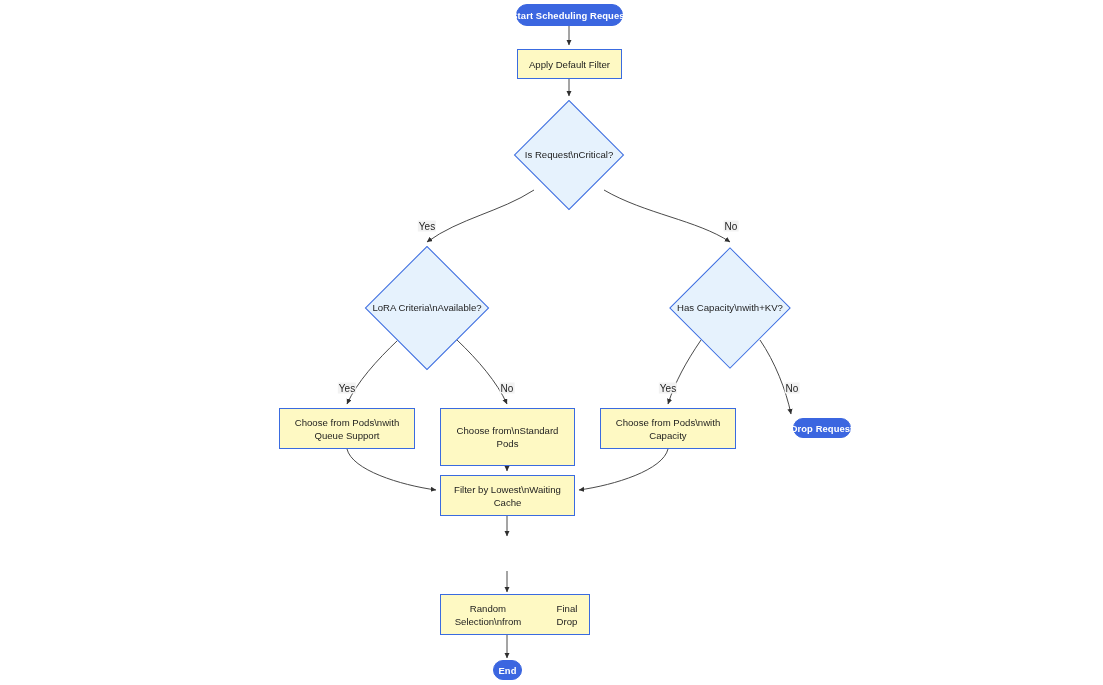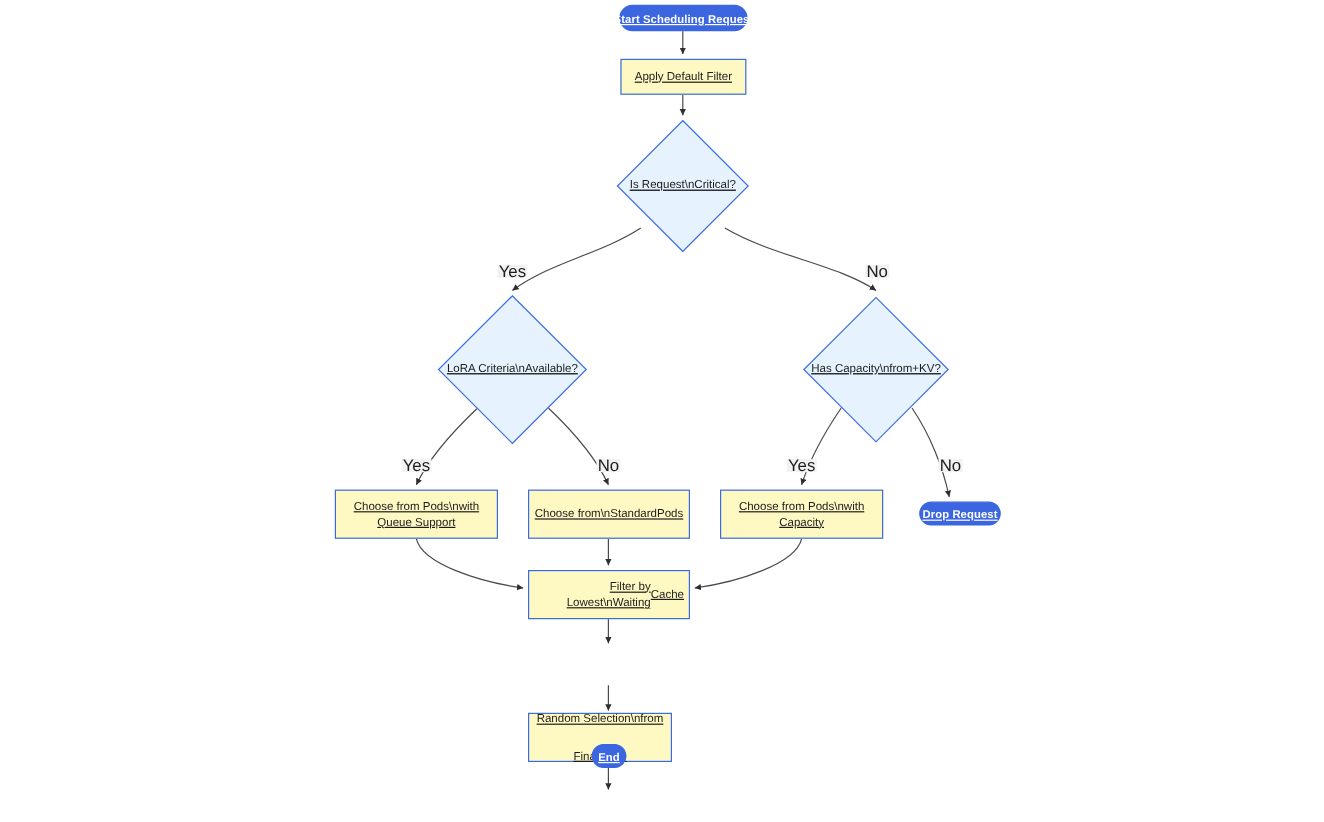--- a/index.html
+++ b/index.html
@@ -28,22 +28,21 @@
     width: 1103px;
     height: 685px;
     pointer-events: none;
   }
   .node {
     position: absolute;
     box-sizing: border-box;
     display: flex;
     align-items: center;
     justify-content: center;
-    text-align: right;
-    text-decoration: underline;
+    text-align: center;
   }
   
   .node-process {
     background: #fef9c3;
     border: 1.4px solid #3a6be0;
     color: #1d1d1d;
     font-size: 9.6px;
     line-height: 13px;
     padding: 2px 4px;
   }
@@ -78,21 +77,21 @@
   .node-decision .diamond-label {
     position: relative;
     z-index: 2;
     font-size: 9.6px;
     line-height: 12px;
     color: #1d1d1d;
     white-space: nowrap;
   }
   .edge-label {
     position: absolute;
-    font-size: 14px;
+    font-size: 10px;
     color: #1d1d1d;
     background: #f2f2f2;
     padding: 0 1px;
     line-height: 11px;
     white-space: nowrap;
     transform: translate(-50%, -50%);
   }
   .lbl-line1, .lbl-line2 { display: block; }
 </style>
 </head>
@@ -149,54 +148,54 @@
     <span class="diamond-label">LoRA Criteria\nAvailable?</span>
   </div>
 
   <div class="node node-decision" style="left:530px; top:116px; width:78px; height:78px;">
     <span class="diamond-shape"></span>
     <span class="diamond-label">Is Request\nCritical?</span>
   </div>
 
   <div class="node node-decision" style="left:687px; top:265px; width:86px; height:86px;">
     <span class="diamond-shape"></span>
-    <span class="diamond-label">Has Capacity\nfrom+KV?</span>
+    <span class="diamond-label">Has Capacity\nwith+KV?</span>
   </div>
 
   <div class="node node-process" style="left:279px; top:408px; width:136px; height:41px; flex-direction:column;">
     <span class="lbl-line1">Choose from Pods\nwith</span>
     <span class="lbl-line2">Queue Support</span>
   </div>
 
-  <div class="node node-process" style="left:440px; top:408px; width:135px; height:41px; flex-direction:row;">
+  <div class="node node-process" style="left:440px; top:408px; width:135px; height:58px; flex-direction:column;">
     <span class="lbl-line1">Choose from\nStandard</span>
     <span class="lbl-line2">Pods</span>
   </div>
 
   <div class="node node-process" style="left:600px; top:408px; width:136px; height:41px; flex-direction:column;">
     <span class="lbl-line1">Choose from Pods\nwith</span>
     <span class="lbl-line2">Capacity</span>
   </div>
 
-  <div class="node node-terminal" style="left:766px; top:418px; width:68px; height:20px;">
+  <div class="node node-terminal" style="left:793px; top:418px; width:58px; height:20px;">
     <span>Drop Request</span>
   </div>
 
-  <div class="node node-process" style="left:440px; top:475px; width:135px; height:41px; flex-direction:row;">
+  <div class="node node-process" style="left:440px; top:475px; width:135px; height:41px; flex-direction:column;">
     <span class="lbl-line1">Filter by Lowest\nWaiting</span>
     <span class="lbl-line2">Cache</span>
   </div>
 
 
-  <div class="node node-process" style="left:440px; top:594px; width:120px; height:41px; flex-direction:column;gap:18px;">
+  <div class="node node-process" style="left:440px; top:594px; width:150px; height:41px; flex-direction:row;gap:18px;">
     <span class="lbl-line1">Random Selection\nfrom</span>
     <span class="lbl-line2">Final Drop</span>
   </div>
 
-  <div class="node node-terminal" style="left:493px; top:620px; width:29px; height:20px;">
+  <div class="node node-terminal" style="left:493px; top:660px; width:29px; height:20px;">
     <span>End</span>
   </div>
 
   <span class="edge-label" style="left:427px; top:226px;">Yes</span>
 
   <span class="edge-label" style="left:731px; top:226px;">No</span>
 
   <span class="edge-label" style="left:347px; top:388px;">Yes</span>
 
   <span class="edge-label" style="left:507px; top:388px;">No</span>

